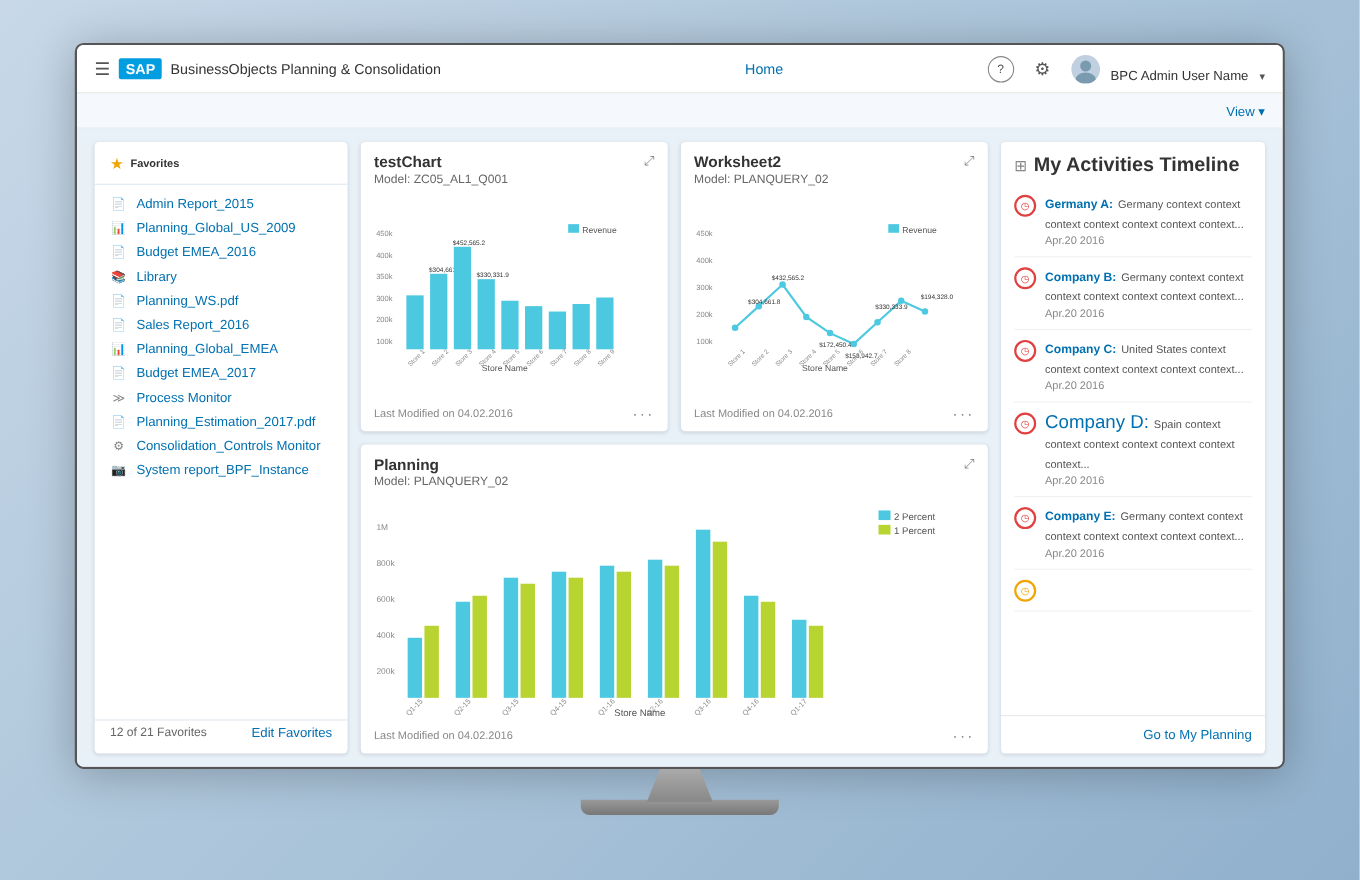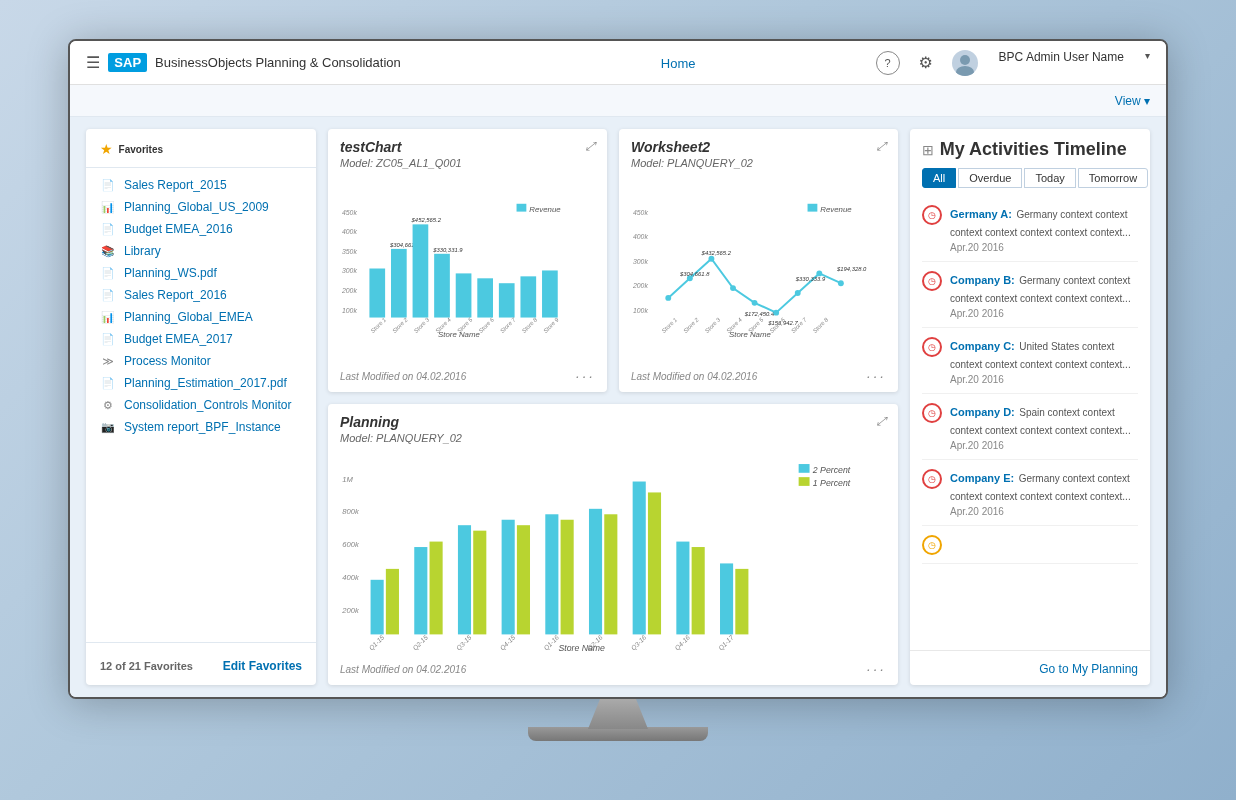--- a/index.html
+++ b/index.html
@@ -69,21 +69,21 @@
       border: 1.5px solid #888;
       display: flex; align-items: center; justify-content: center;
       font-size: 11px; color: #555; cursor: pointer;
     }
     .gear-btn {
       width: 24px; height: 24px;
       display: flex; align-items: center; justify-content: center;
       font-size: 16px; color: #555; cursor: pointer;
     }
     .user-area {
-      display: flex; align-items: flex-start; gap: 21px; cursor: pointer;
+      display: flex; align-items: flex-end; gap: 10px; cursor: pointer;
     }
     .user-avatar {
       width: 26px; height: 26px;
       border-radius: 50%;
       background: #c0d0e0;
       overflow: hidden;
       display: flex; align-items: center; justify-content: center;
       font-size: 11px; color: #555;
     }
     .user-name { font-size: 12px; color: #333; }
@@ -148,35 +148,33 @@
       padding: 4px 14px;
       cursor: pointer;
       font-size: 12px;
     }
     .fav-item-icon { color: #888; font-size: 11px; width: 16px; text-align: center; flex-shrink: 0; }
     .fav-item-link { color: #0070b1; text-decoration: none; }
     .fav-footer {
       display: flex;
       justify-content: space-between;
       align-items: center;
-      padding: 16px 14px 4px 14px;
+      padding: 4px 14px 4px 14px;
       border-top: 1px solid #e0e8f0;
       margin-top: 4px;
-      font-weight: bold;
     }
     .fav-count { font-size: 11px; color: #666; }
     .edit-favorites { font-size: 12px; color: #0070b1; cursor: pointer; text-decoration: none; }
 
     
     .middle-col {
       flex: 1;
       display: flex;
       flex-direction: column;
       gap: 12px;
-      font-style: italic;
     }
     .middle-top {
       display: flex;
       gap: 12px;
       flex: 1;
     }
     .chart-panel {
       flex: 1;
       padding: 10px 12px 8px 12px;
       display: flex;
@@ -355,21 +353,21 @@
     <div class="main-content">
 
       <div class="panel favorites-panel">
         <div class="favorites-title">
           <span class="star-icon">★</span>
           <span class="favorites-heading">Favorites</span>
         </div>
         <div class="fav-list" id="fav-list">
             <div class="fav-item">
               <span class="fav-item-icon">📄</span>
-              <span class="fav-item-link">Sales Report_2015</span>
+              <span class="fav-item-link">Admin Report_2015</span>
             </div>
             <div class="fav-item">
               <span class="fav-item-icon">📊</span>
               <span class="fav-item-link">Planning_Global_US_2009</span>
             </div>
             <div class="fav-item">
               <span class="fav-item-icon">📄</span>
               <span class="fav-item-link">Budget EMEA_2016</span>
             </div>
             <div class="fav-item">
@@ -593,26 +591,20 @@
             <span class="more-icon">···</span>
           </div>
         </div>
       </div>
 
       <div class="panel activities-panel">
         <div class="activities-title-row">
           <span class="timeline-icon">⊞</span>
           <span class="activities-heading">My Activities Timeline</span>
         </div>
-        <div class="activities-tabs" id="act-tabs">
-            <div class="act-tab active">All</div>
-            <div class="act-tab">Overdue</div>
-            <div class="act-tab">Today</div>
-            <div class="act-tab">Tomorrow</div>
-          </div>
         <div class="activities-list" id="act-list">
             <div class="activity-item">
     <div class="activity-dot">◷</div>
     <div class="activity-text">
       <div>
         <span style="font-size:11px;font-weight:600;color:#0070b1;">Germany A:</span>
         <span style="font-size:10px;color:#555;"> Germany context context context context context context context...</span>
       </div>
       <div class="activity-date">Apr.20 2016</div>
     </div>
@@ -634,21 +626,21 @@
         <span style="font-size:11px;font-weight:600;color:#0070b1;text-align:center;">Company C:</span>
         <span style="font-size:10px;color:#555;"> United States context context context context context context...</span>
       </div>
       <div class="activity-date">Apr.20 2016</div>
     </div>
   </div>
             <div class="activity-item">
     <div class="activity-dot">◷</div>
     <div class="activity-text">
       <div>
-        <span style="font-size:11px;font-weight:700;color:#0070b1;">Company D:</span>
+        <span style="font-size:17px;font-weight:400;color:#0070b1;">Company D:</span>
         <span style="font-size:10px;color:#555;"> Spain context context context context context context context...</span>
       </div>
       <div class="activity-date">Apr.20 2016</div>
     </div>
   </div>
             <div class="activity-item">
     <div class="activity-dot">◷</div>
     <div class="activity-text">
       <div>
         <span style="font-size:11px;font-weight:600;color:#0070b1;">Company E:</span>

